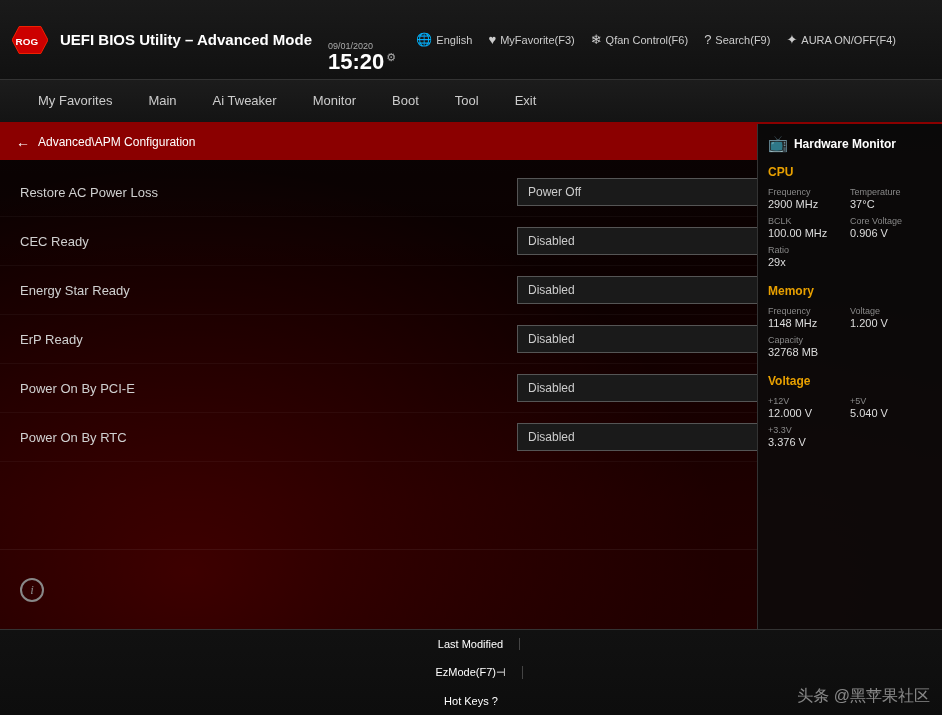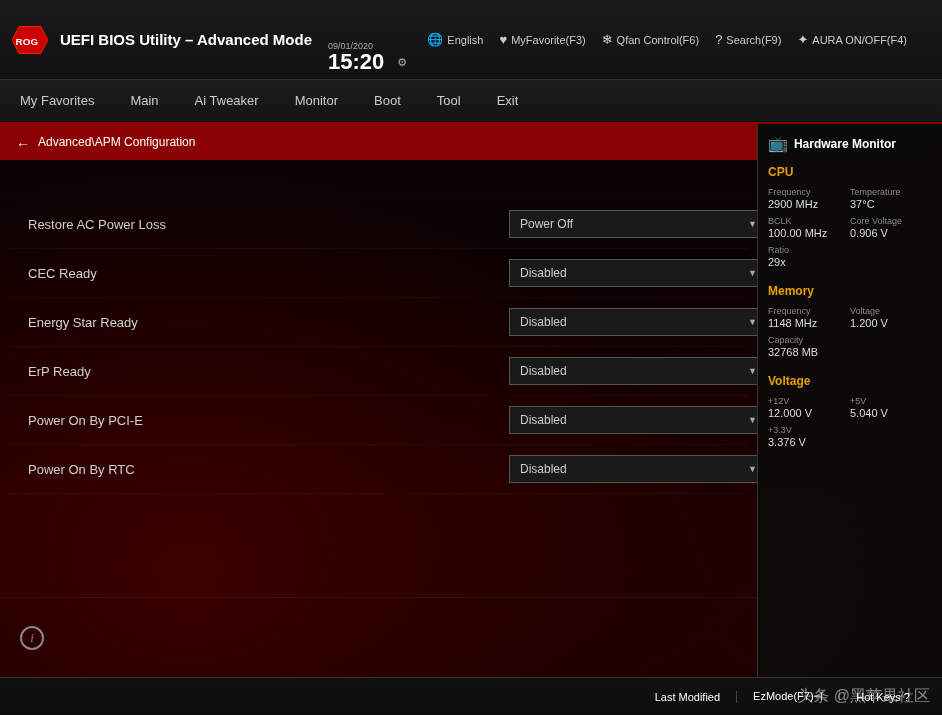--- a/index.html
+++ b/index.html
@@ -102,21 +102,21 @@
     .header-tool-item .tool-icon {
       font-size: 13px;
     }
 
     
     .nav-bar {
       background: linear-gradient(180deg, #1c1c1c 0%, #141414 100%);
       border-bottom: 2px solid #8b0000;
       display: flex;
       align-items: stretch;
-      padding: 0 2px;
+      padding: 0 20px;
       height: 44px;
     }
 
     .nav-item {
       padding: 0 18px;
       display: flex;
       align-items: center;
       color: #ccc;
       font-size: 13px;
       cursor: pointer;
@@ -156,23 +156,22 @@
       color: #fff;
       font-size: 12px;
       min-height: 36px;
     }
 
     .breadcrumb-arrow {
       font-size: 14px;
     }
 
     .settings-list {
-      padding: 8px 8px;
+      padding: 8px 0;
       flex: 1;
-      margin-top: 32px;
     }
 
     .setting-row {
       display: flex;
       align-items: center;
       padding: 10px 20px;
       border-bottom: 1px solid rgba(255,255,255,0.04);
     }
 
     .setting-label {
@@ -296,22 +295,23 @@
     }
 
     
     .footer-bar {
       background: linear-gradient(180deg, #111 0%, #0d0d0d 100%);
       border-top: 1px solid #333;
       padding: 8px 16px;
       display: flex;
       align-items: center;
       justify-content: flex-end;
-      gap: 0;
+      gap: 16px;
       min-height: 38px;
+      flex-direction: column;
     }
 
     .footer-item {
       color: #aaa;
       font-size: 11px;
       padding: 0 16px;
       border-right: 1px solid #444;
       cursor: pointer;
     }
 
@@ -345,21 +345,21 @@
 
     <svg class="rog-logo" viewBox="0 0 40 30" xmlns="http://www.w3.org/2000/svg">
       <polygon points="0,15 8,0 32,0 40,15 32,30 8,30" fill="#cc0000" stroke="#ff2200" stroke-width="1"></polygon>
       <text x="4" y="20" fill="white" font-size="11" font-weight="bold" font-family="Arial">ROG</text>
     </svg>
 
     <div class="bios-title">UEFI BIOS Utility – Advanced Mode</div>
 
     <div class="header-meta">
       <span class="header-date">09/01/2020</span>
-      <div style="display:flex;align-items:center;gap:13px;">
+      <div style="display:flex;gap:2px;">
         <span class="header-time">15:20</span>
         <span class="header-gear">⚙</span>
       </div>
     </div>
 
     <div class="header-tools">
       <div class="header-tool-item">
         <span class="tool-icon">🌐</span>
         <span>English</span>
       </div>

